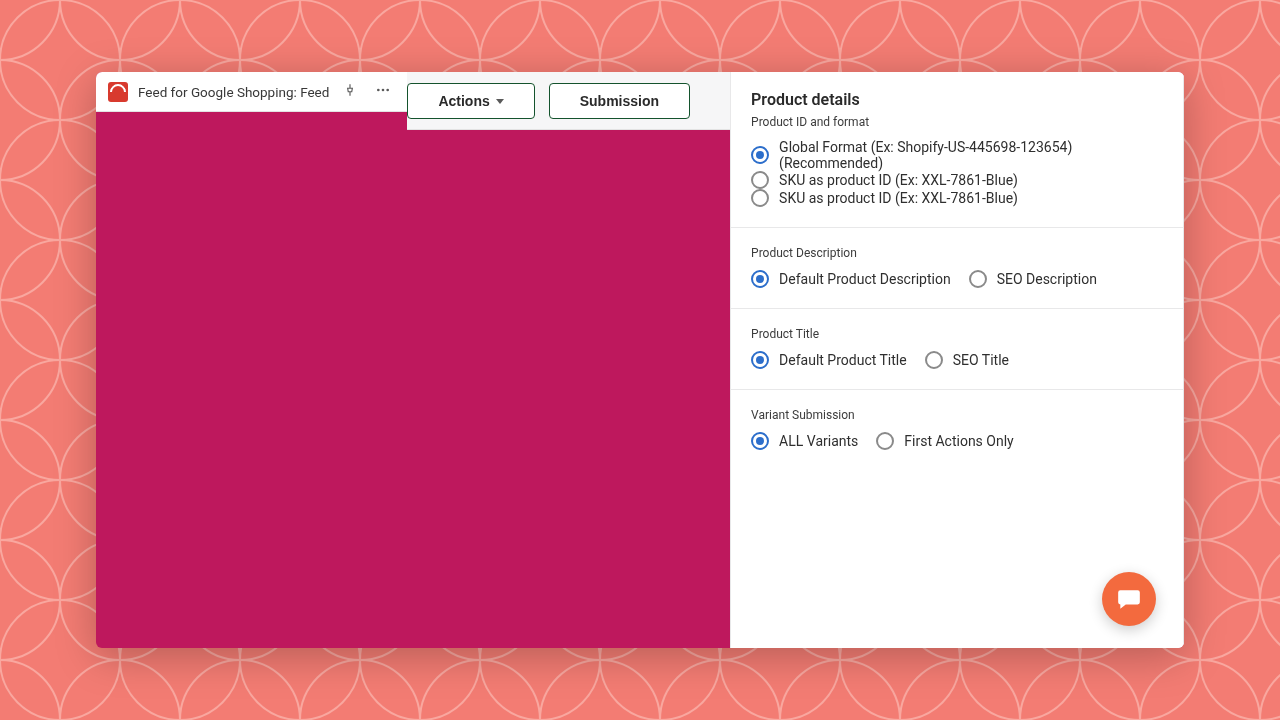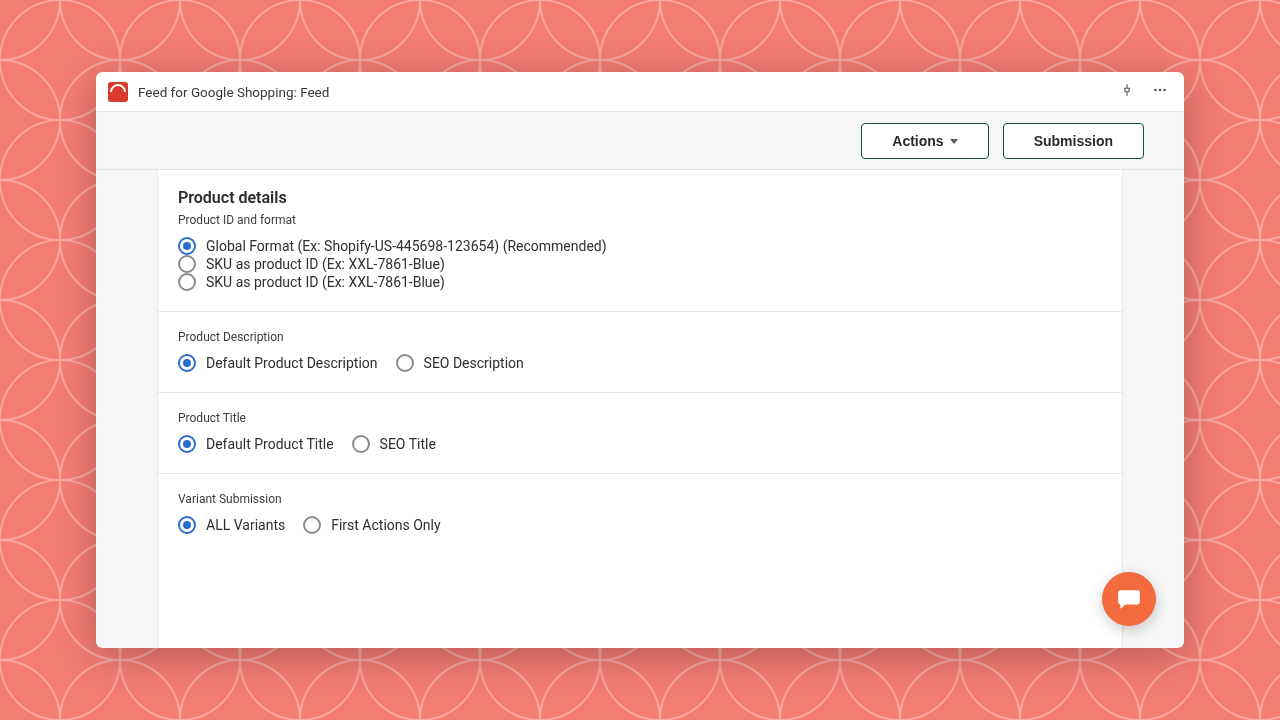--- a/index.html
+++ b/index.html
@@ -17,21 +17,21 @@
   }
   .app-window {
     position: relative;
     width: 1088px;
     height: 576px;
     background: #be185d;
     border-radius: 6px;
     box-shadow: 0 8px 40px rgba(0,0,0,0.25);
     overflow: hidden;
     display: flex;
-    flex-direction: column;
+    flex-direction: row;
   }
   .titlebar {
     height: 40px;
     border-bottom: 1px solid #e3e3e3;
     display: flex;
     align-items: center;
     padding: 0 12px;
     gap: 10px;
     background: #fff;
   }

